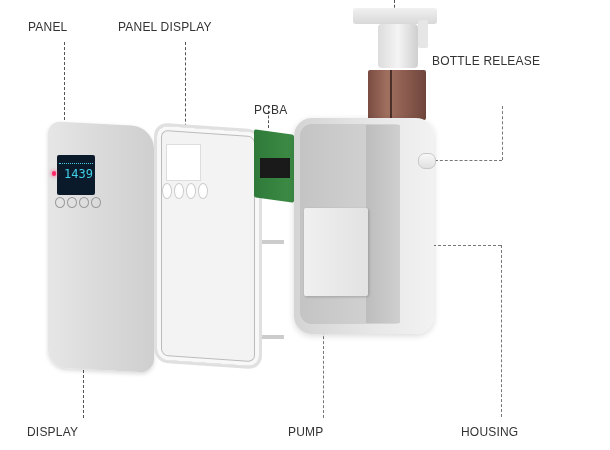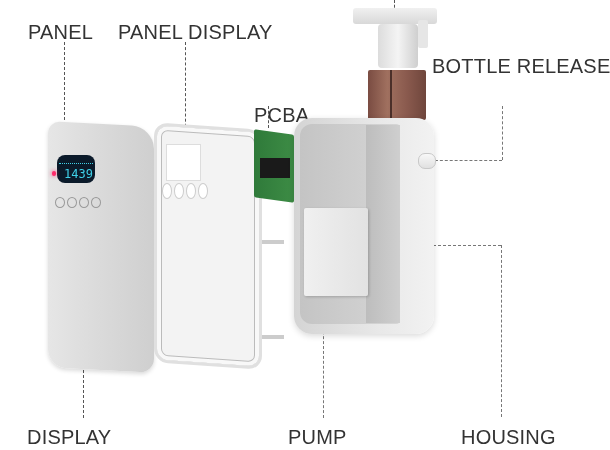--- a/index.html
+++ b/index.html
@@ -1,18 +1,18 @@
 <!DOCTYPE html>
 <html><head>
 <meta charset="utf-8">
 <style>
   html,body{margin:0;padding:0;background:#fff;}
   body{width:610px;height:450px;position:relative;overflow:hidden;font-family:"Liberation Sans",sans-serif;}
-  .label{position:absolute;font-size:20px;color:#333;letter-spacing:0.2px;white-space:nowrap;line-height:1.2;}
-  .label.center{text-align:right;}
+  .label{position:absolute;font-size:12px;color:#333;letter-spacing:0.2px;white-space:nowrap;line-height:1.2;}
+  .label.center{text-align:left;}
   .vline{position:absolute;width:0;border-left:1.3px dashed #555;}
   .hline{position:absolute;height:0;border-top:1.3px dashed #777;}
   .part{position:absolute;}
 </style>
 </head>
 <body>
 
 <div class="vline" style="left:64px;top:42px;height:118px;"></div>
 <div class="vline" style="left:185px;top:42px;height:95px;"></div>
 <div class="vline" style="left:268px;top:106px;height:22px;"></div>
@@ -34,21 +34,21 @@
 <div class="label" style="left:288px;top:425px;">PUMP</div>
 <div class="label" style="left:461px;top:425px;text-align:right;">HOUSING</div>
 
 <div class="part" style="left:353px;top:8px;width:84px;height:16px;background:linear-gradient(#f0f0f0,#d8d8d8);border-radius:3px;"></div>
 <div class="part" style="left:378px;top:24px;width:40px;height:44px;background:linear-gradient(90deg,#dcdcdc,#f4f4f4,#cfcfcf);border-radius:4px;"></div>
 <div class="part" style="left:418px;top:20px;width:10px;height:28px;background:#e6e6e6;border-radius:2px;"></div>
 <div class="part" style="left:368px;top:70px;width:58px;height:50px;background:linear-gradient(90deg,#7a4c42,#a0705f,#8a5a4e,#6f463c);border-radius:2px;"></div>
 <div class="part" style="left:390px;top:70px;width:2px;height:50px;background:#4b2f29;"></div>
 
 <div class="part" style="left:48px;top:124px;width:106px;height:246px;background:linear-gradient(90deg,#e6e6e6,#dcdcdc 40%,#cfcfcf);border-radius:12px 22px 14px 18px;transform:skewY(3deg);box-shadow:0 2px 4px rgba(0,0,0,0.15);"></div>
-<div class="part" style="left:57px;top:155px;width:38px;height:28px;background:#0b1a2a;border-radius:8px;padding:2px;box-sizing:border-box;">
+<div class="part" style="left:57px;top:155px;width:38px;height:40px;background:#0b1a2a;border-radius:2px;padding:2px;box-sizing:border-box;">
   <div style="height:6px;border-bottom:1px dotted #3fd0e8;margin-bottom:3px;"></div>
   <div style="color:#3fd0e8;font-family:'DejaVu Sans Mono',monospace;font-size:12px;text-align:right;line-height:14px;">1439</div>
 </div>
 <div class="part" style="left:52px;top:171px;width:4px;height:5px;background:#ff2a6a;border-radius:2px;box-shadow:0 0 4px #ff2a6a;"></div>
 <div class="part" style="left:55px;top:197px;width:8px;height:9px;border:1px solid #999;border-radius:50%;"></div>
 <div class="part" style="left:67px;top:197px;width:8px;height:9px;border:1px solid #999;border-radius:50%;"></div>
 <div class="part" style="left:79px;top:197px;width:8px;height:9px;border:1px solid #999;border-radius:50%;"></div>
 <div class="part" style="left:91px;top:197px;width:8px;height:9px;border:1px solid #999;border-radius:50%;"></div>
 
 <div class="part" style="left:154px;top:126px;width:108px;height:240px;background:#f3f3f3;border:3px solid #e0e0e0;border-radius:14px;box-sizing:border-box;transform:skewY(4deg);box-shadow:inset 0 0 0 4px #f8f8f8, inset 0 0 0 5px #bbb;"></div>

